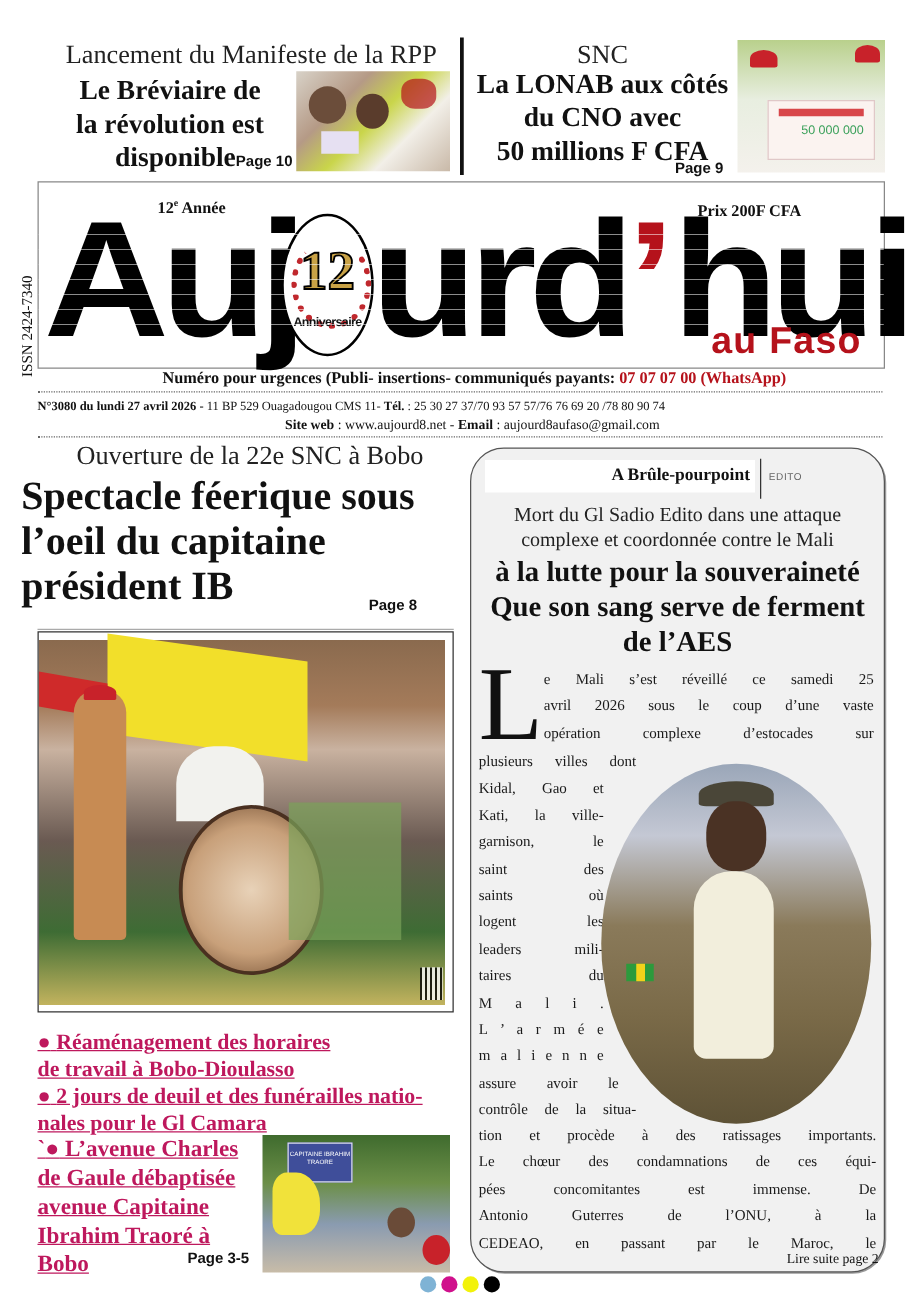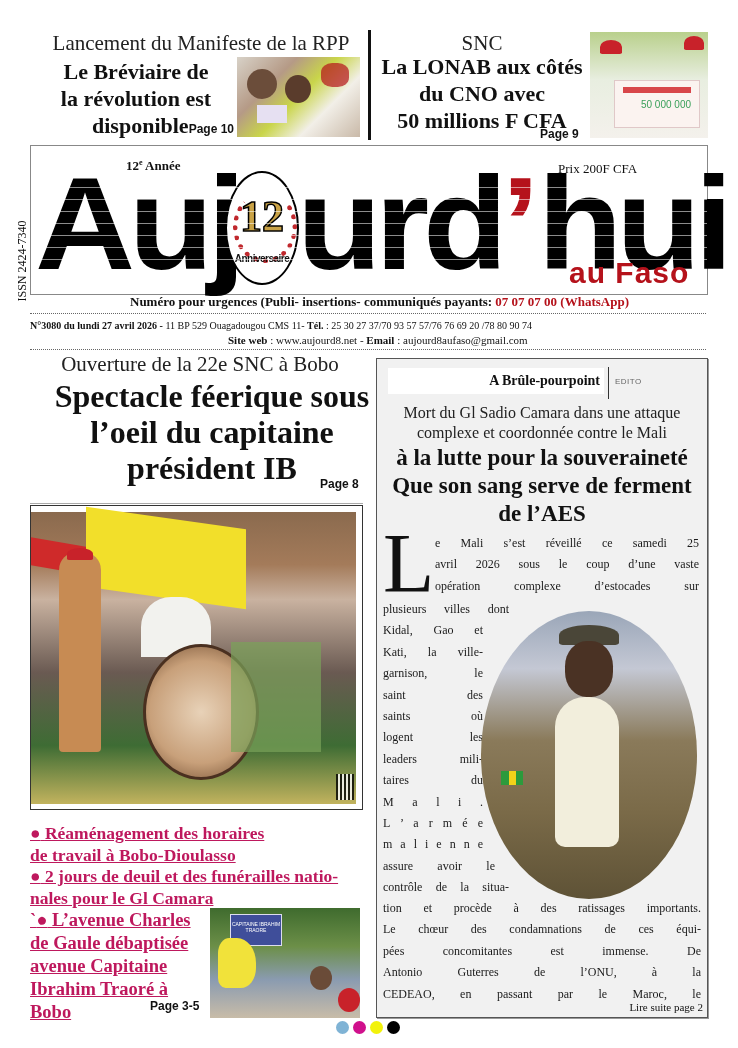--- a/index.html
+++ b/index.html
@@ -64,21 +64,21 @@
   <div class="abs" style="left:24px; top:48px; width:84px; height:46px; background:#fbf3f0; border:1px solid #e0c8c8;text-align:center;">
     <div style="margin:6px 8px; height:6px; background:#d8464a;"></div>
     <div style="font-family:'Liberation Sans',sans-serif; font-size:10px; color:#3aa05a; margin-left:18px;">50 000 000</div>
   </div>
 </div>
 
 <div class="abs mast-box" style="left:30px; top:145px; width:676px; height:148px;">
   <div class="abs" style="left:83px; top:12px; font-size:13px; font-weight:bold;margin-left:12px;">
     <span>12</span><sup style="font-size:8px;">e</sup> <span>Année</span>
   </div>
-  <div class="abs" style="left:527px; top:15px; font-size:13px; font-weight:normal;">Prix  200F CFA</div>
+  <div class="abs" style="left:527px; top:15px; font-size:13px; font-weight:bold;">Prix  200F CFA</div>
 
   <div class="abs logo-word" style="left:4px; top:12px;">Auj</div>
 
   <div class="abs" style="left:194px; top:25px; width:70px; height:110px; border:2px solid #000; border-radius:50%; background:#fff;">
     <div class="abs" style="left:6px; top:18px; width:54px; height:62px; border:5px dotted #c0282d; border-radius:50%; border-top-color:transparent;"></div>
     <div class="abs" style="left:8px; top:18px; width:54px; text-align:center; font-family:'Liberation Serif',serif; font-weight:bold; font-size:44px; color:#c9a246; -webkit-text-stroke:1.5px #000;">12</div>
     <div class="abs" style="left:0; top:80px; width:70px; text-align:center; font-family:'Liberation Sans',sans-serif; font-weight:bold; font-size:10px; letter-spacing:-0.5px; color:#111;">Anniversaire</div>
   </div>
 
   <div class="abs logo-word" style="left:266px; top:12px;">
@@ -96,21 +96,21 @@
 <div class="abs dotted" style="left:30px; top:313px; width:676px;"></div>
 <div class="abs meta-line" style="left:30px; top:320px;">
   <b>N°3080 du lundi 27 avril 2026 - </b><span>11 BP 529 Ouagadougou CMS 11-  </span><b>Tél.</b><span> : 25 30 27 37/70 93 57 57/76 76 69 20 /78 80 90 74</span>
 </div>
 <div class="abs meta-line" style="left:228px; top:334px; font-size:11px;">
   <b>Site web</b><span> : www.aujourd8.net - </span><b>Email</b><span> :  aujourd8aufaso@gmail.com</span>
 </div>
 <div class="abs dotted" style="left:30px; top:349px; width:676px;"></div>
 
 <div class="abs" style="left:30px; top:352px; width:340px; text-align:center; font-size:21px; color:#222;">Ouverture de la 22e SNC à Bobo</div>
-<div class="abs" style="left:42px; top:378px; width:340px; text-align:center; font-weight:bold; font-size:32px; line-height:36px;">
+<div class="abs" style="left:17px; top:378px; width:340px; font-weight:bold; font-size:32px; line-height:36px;">
   <div>Spectacle féerique sous</div>
   <div>l’oeil du capitaine</div>
   <div style="position:relative;"><span>président IB</span><span class="pg abs" style="left:278px; top:16px; font-size:12px;">Page 8</span></div>
 </div>
 <div class="abs" style="left:30px; top:503px; width:333px; border-top:1px solid #aaa;"></div>
 
 <div class="abs photo" style="left:30px; top:505px; width:331px; height:303px; border:1px solid #333; background:#fff;">
   <div class="abs" style="left:0; top:6px; width:325px; height:292px; background:linear-gradient(180deg,#8a6a4e 0%,#a47b5a 18%,#c9b2a0 30%,#6a5a52 55%,#3e6c34 80%,#c2b35e 100%);">
     <div class="abs" style="left:55px; top:6px; width:160px; height:80px; background:#f2df2a; transform:skewY(8deg);"></div>
     <div class="abs" style="left:0; top:30px; width:55px; height:28px; background:#cf2a2a; transform:skewY(10deg);"></div>
@@ -141,27 +141,27 @@
 <div class="abs pg" style="left:150px; top:999px; font-size:12px;">Page 3-5</div>
 <div class="abs photo" style="left:210px; top:908px; width:150px; height:110px; background:linear-gradient(180deg,#3f6b2e 0%,#6c8f48 35%,#8a9bb0 65%,#c8bca8 100%);">
   <div class="abs" style="left:20px; top:6px; width:50px; height:30px; background:#3f4e9a; border:1px solid #dde;">
     <div style="font-family:'Liberation Sans',sans-serif; font-size:5px; color:#fff; text-align:center; margin-top:6px;">CAPITAINE IBRAHIM TRAORE</div>
   </div>
   <div class="abs" style="left:8px; top:30px; width:38px; height:50px; background:#f1e23a; border-radius:30% 50% 40% 20%;"></div>
   <div class="abs" style="left:100px; top:58px; width:22px; height:24px; border-radius:50%; background:#6a4b38;"></div>
   <div class="abs" style="left:128px; top:80px; width:22px; height:24px; border-radius:50%; background:#c8222a;"></div>
 </div>
 
-<div class="abs edito-box" style="left:376px; top:358px; width:330px; height:658px;">
+<div class="abs edito-box" style="left:376px; top:358px; width:330px; height:658px;border-radius:27px;">
   <div class="abs edito-tab" style="left:11px; top:9px; width:212px; height:26px; line-height:26px; padding-right:4px;">A Brûle-pourpoint</div>
   <div class="abs" style="left:231px; top:8px; height:32px; border-left:1px solid #333;"></div>
   <div class="abs" style="left:238px; top:14px; font-family:'Liberation Sans',sans-serif; font-size:12px; color:#666; font-variant:small-caps; text-transform:lowercase; letter-spacing:0.5px;">Edito</div>
 
   <div class="abs" style="left:0; top:44px; width:330px; text-align:center; font-size:16px; line-height:20px; color:#222;">
-    <div>Mort du Gl Sadio Camara dans une attaque</div>
+    <div>Mort du Gl Sadio Edito dans une attaque</div>
     <div>complexe et coordonnée contre le Mali</div>
   </div>
   <div class="abs" style="left:0; top:85px; width:330px; text-align:center; font-weight:bold; font-size:23px; line-height:28px;">
     <div>à la lutte pour la souveraineté</div>
     <div>Que son sang serve de ferment</div>
     <div>de l’AES</div>
   </div>
 
   <div class="abs" style="left:6px; top:168px; font-size:84px; line-height:74px; color:#111;">L</div>
   <div class="abs body-text" style="left:58px; top:174px; width:264px;">

